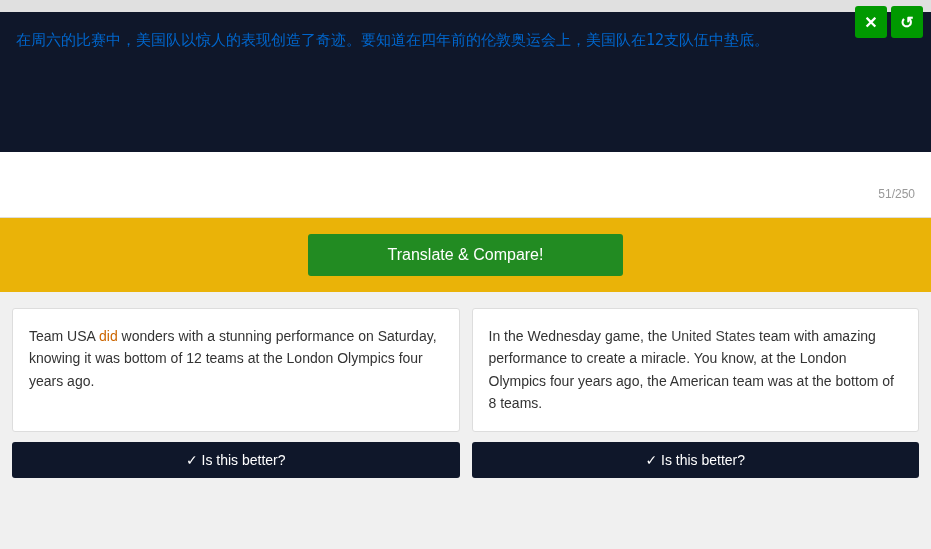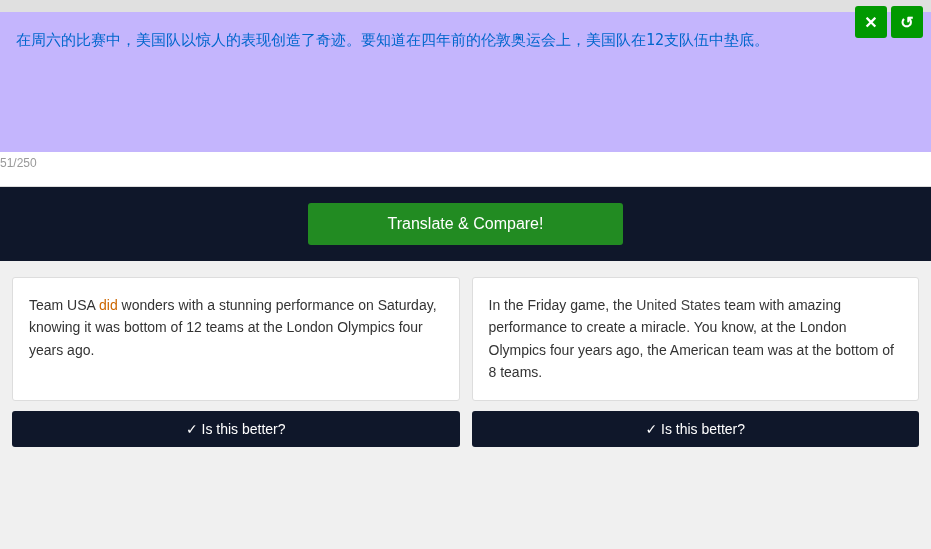--- a/index.html
+++ b/index.html
@@ -65,35 +65,36 @@
     }
 
     .source-textarea {
       width: 100%;
       border: none;
       outline: none;
       padding: 16px 16px 30px 16px;
       font-size: 15px;
       color: #0066cc;
       resize: none;
-      background: #c4b5fd;
+      background: #0f172a;
       min-height: 140px;
       line-height: 1.6;
     }
 
     .char-count {
-      text-align: left;
+      text-align: right;
       padding-right: 16px;
       padding-bottom: 6px;
       color: #999;
       font-size: 12px;
+      margin-top: 31px;
     }
 
     .translate-btn-container {
-      background: #0f172a;
+      background: #eab308;
       display: flex;
       justify-content: center;
       align-items: center;
       padding: 16px;
     }
 
     .translate-btn {
       background: #228B22;
       color: #fff;
       border: none;
@@ -196,21 +197,21 @@
   <div class="translations-row">
 
     <div class="translation-card">
       <div class="translation-text">
         <span>Team USA </span><span class="highlight-orange">did</span><span> wonders with a stunning performance on Saturday, knowing it was bottom of 12 teams at the London Olympics four years ago.</span>
       </div>
     </div>
 
     <div class="translation-card">
       <div class="translation-text">
-        <span>In the Friday game, the </span><span class="highlight-blue">United States</span><span> team with amazing performance to create a miracle. You know, at the London Olympics four years ago, the American team was at the bottom of 8 teams.</span>
+        <span>In the Wednesday game, the </span><span class="highlight-blue">United States</span><span> team with amazing performance to create a miracle. You know, at the London Olympics four years ago, the American team was at the bottom of 8 teams.</span>
       </div>
     </div>
   </div>
 
   <div class="is-better-btn-container">
     <button class="is-better-btn">✓ Is this better?</button>
     <button class="is-better-btn">✓ Is this better?</button>
   </div>
 </div>
 

